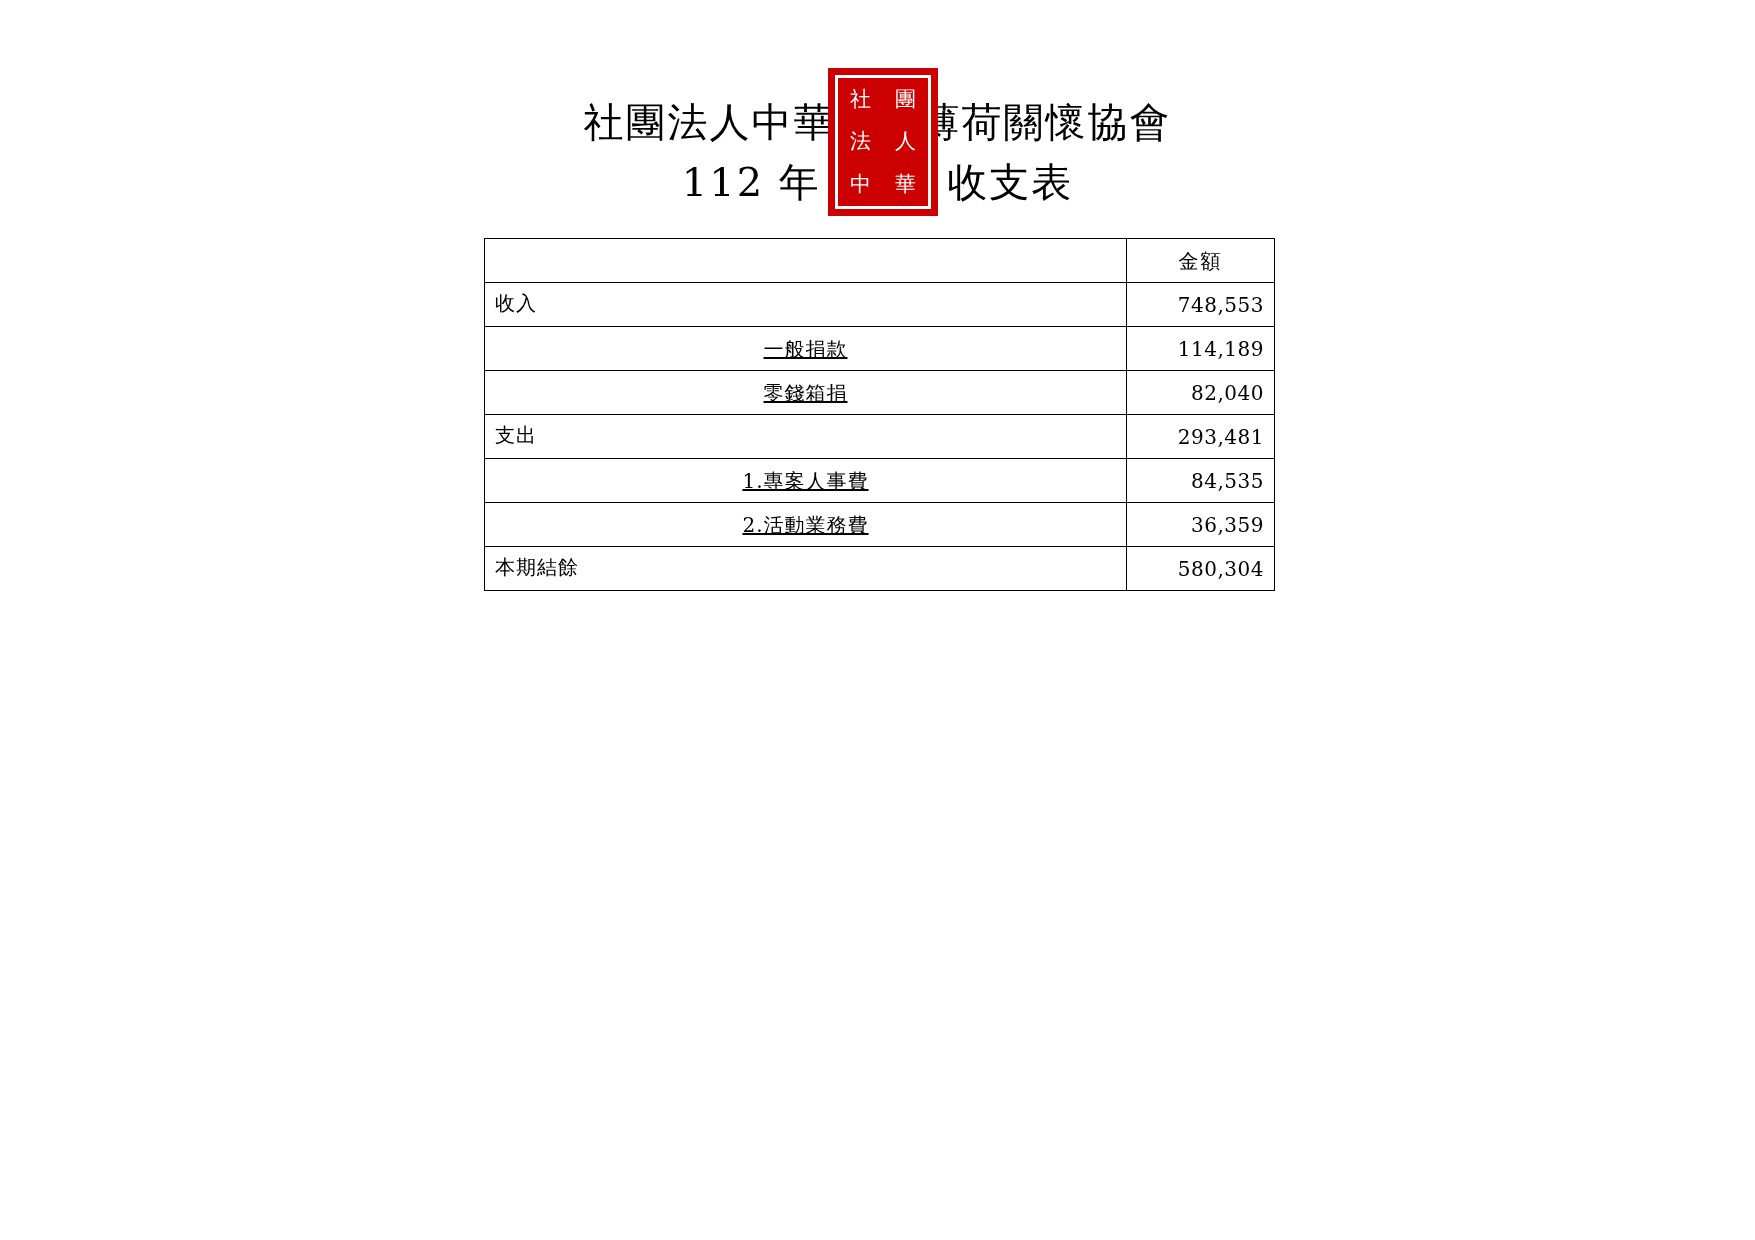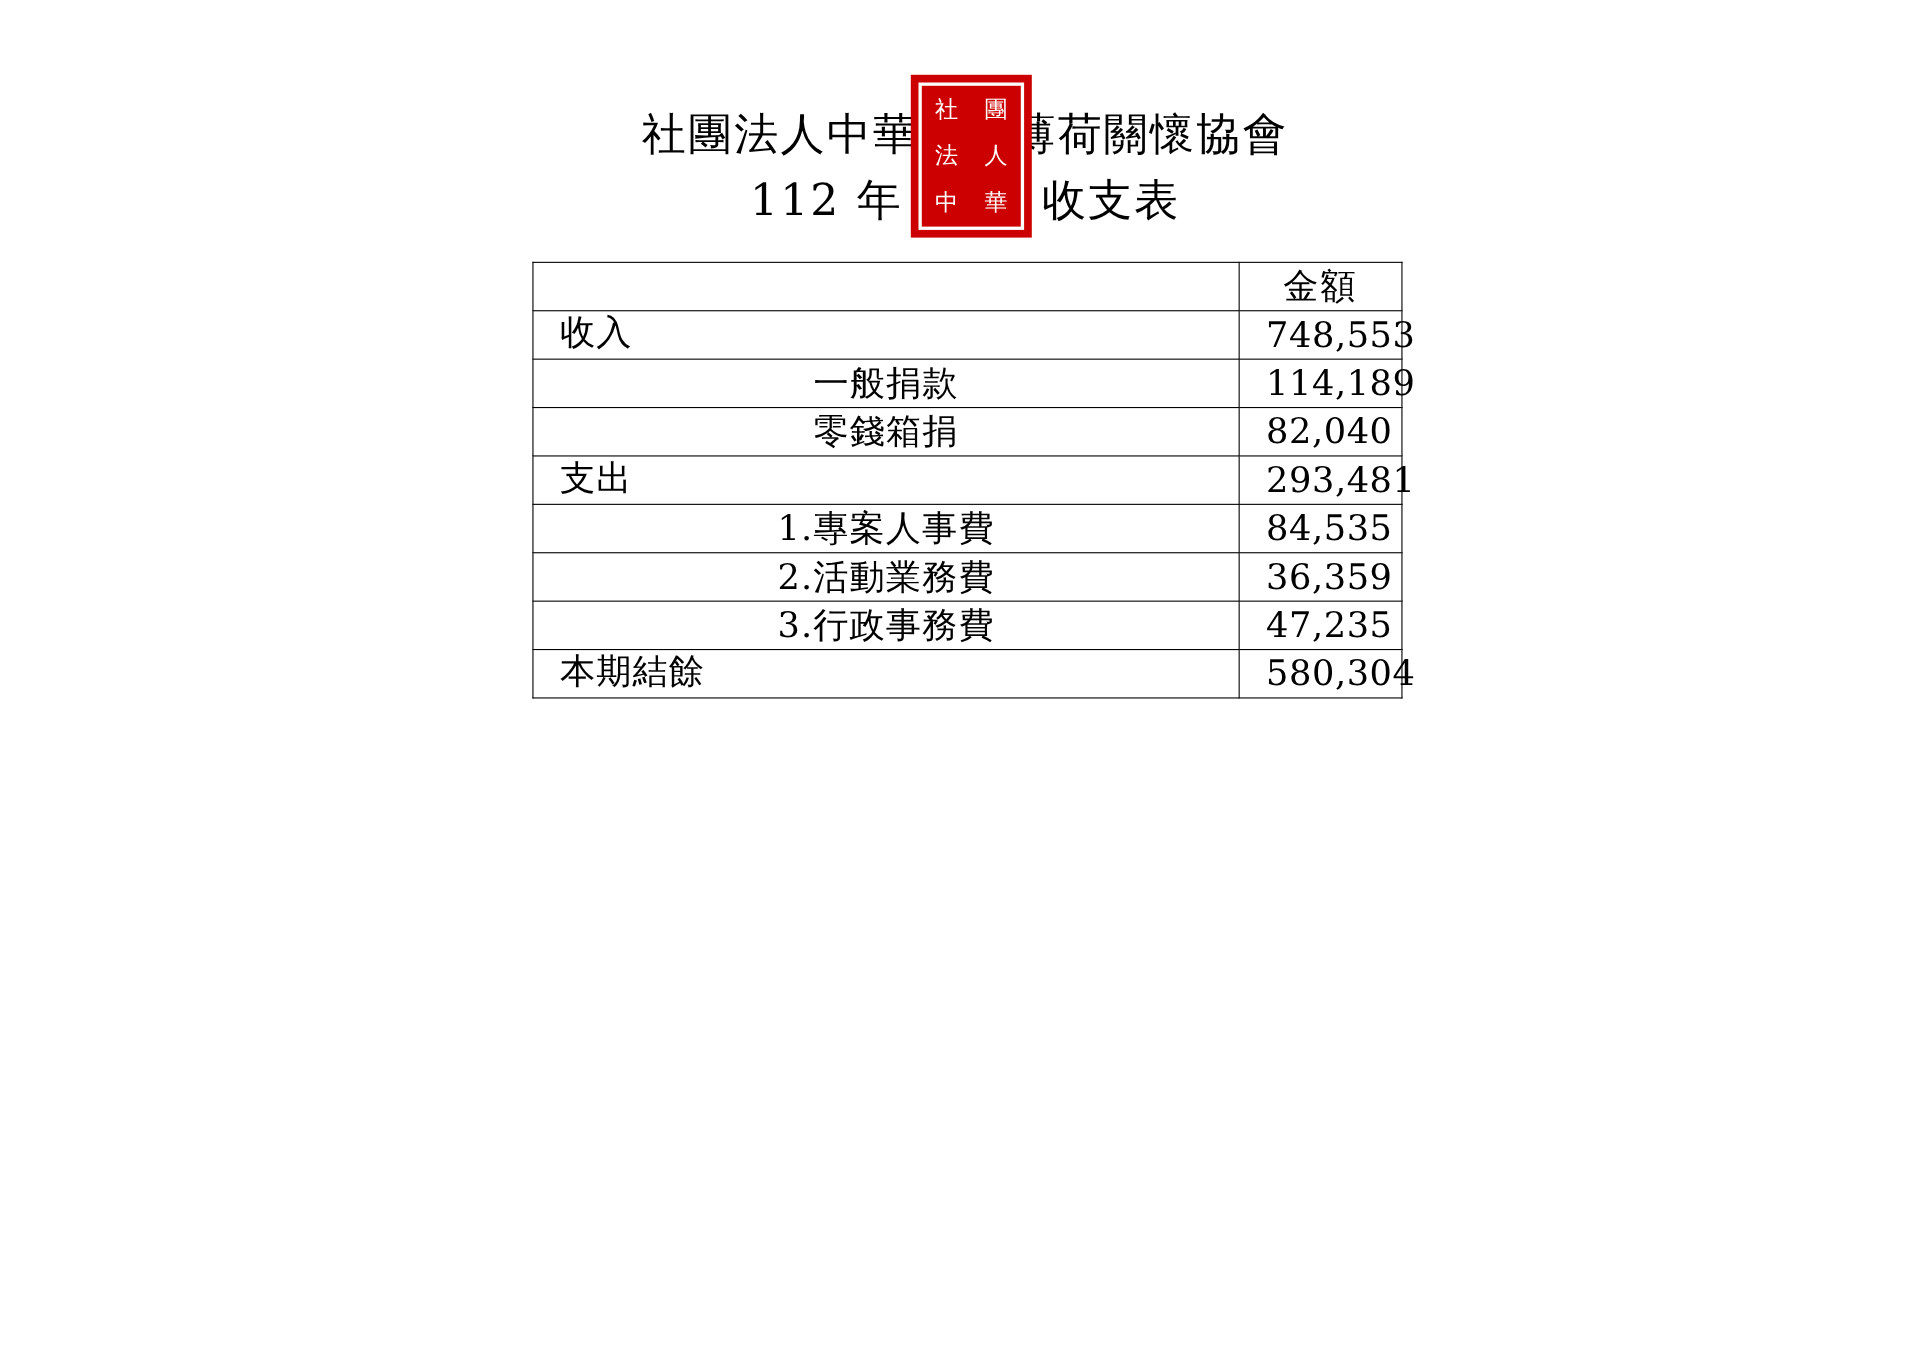--- a/index.html
+++ b/index.html
@@ -77,36 +77,37 @@
     position: absolute;
     top: 238px;
     left: 484px;
     width: 790px;
     border-collapse: collapse;
     table-layout: fixed;
   }
   table.ledger td {
     border: 1px solid #000000;
     height: 44px;
-    padding: 0 24px;
-    font-size: 32px;
+    padding: 0 10px;
+    font-size: 20px;
     line-height: 1.1;
     box-sizing: border-box;
   }
   col.c-label { width: 642px; }
   col.c-amount { width: 148px; }
 
   td.label-left {
     text-align: left;
     letter-spacing: 1px;
     font-family: Liberation Mono, monospace;
   }
   td.label-center {
     text-align: center;
     letter-spacing: 1px;
+    text-decoration: underline;
   }
   td.amount {
     text-align: right;
     letter-spacing: 0.5px;
     font-family: "DejaVu Serif", "Liberation Serif", serif;
   }
   td.header-amount {
     text-align: center;
     letter-spacing: 2px;
   }
@@ -161,23 +162,19 @@
       </tr>
       <tr>
         <td class="label-center">1.專案人事費</td>
         <td class="amount">84,535</td>
       </tr>
       <tr>
         <td class="label-center">2.活動業務費</td>
         <td class="amount">36,359</td>
       </tr>
       <tr>
-        <td class="label-center">3.行政事務費</td>
-        <td class="amount">47,235</td>
-      </tr>
-      <tr>
         <td class="label-left">本期結餘</td>
         <td class="amount">580,304</td>
       </tr>
     </tbody>
   </table>
 
 </div>
 
 </body></html>

